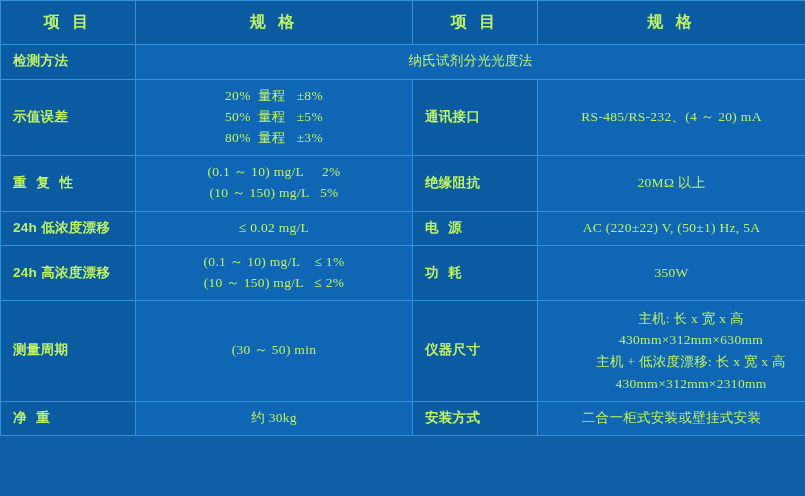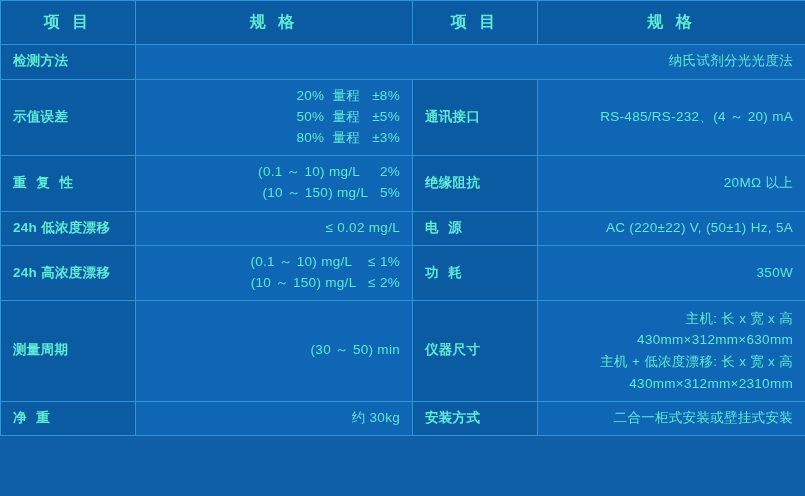--- a/index.html
+++ b/index.html
@@ -11,21 +11,21 @@
     height: 496px;
     background: #0f5ea8;
     font-family: "Liberation Sans", "DejaVu Sans", sans-serif;
     overflow: hidden;
   }
   .spec-table {
     width: 805px;
     height: 436px;
     border-collapse: collapse;
     table-layout: fixed;
-    color: #5eead4;
+    color: #bef264;
   }
   .spec-table col.c1 { width: 135px; }
   .spec-table col.c2 { width: 277px; }
   .spec-table col.c3 { width: 125px; }
   .spec-table col.c4 { width: 268px; }
 
   .spec-table td, .spec-table th {
     border: 1px solid #2f93d6;
     padding: 6px 12px;
     vertical-align: middle;
@@ -50,21 +50,22 @@
     font-size: 13.5px;
     white-space: nowrap;
     font-weight: bold;
   }
   td.label.wide-space {
     letter-spacing: 3px;
   }
   
   td.value {
     background: #0f66b5;
-    text-align: right;
+    text-align: center;
+    font-family: Liberation Serif, serif;
   }
   td.value .line {
     display: block;
     white-space: pre;
   }
   td.value .line.tight {
     line-height: 1.6;
     margin-left: 39px;
   }
   

